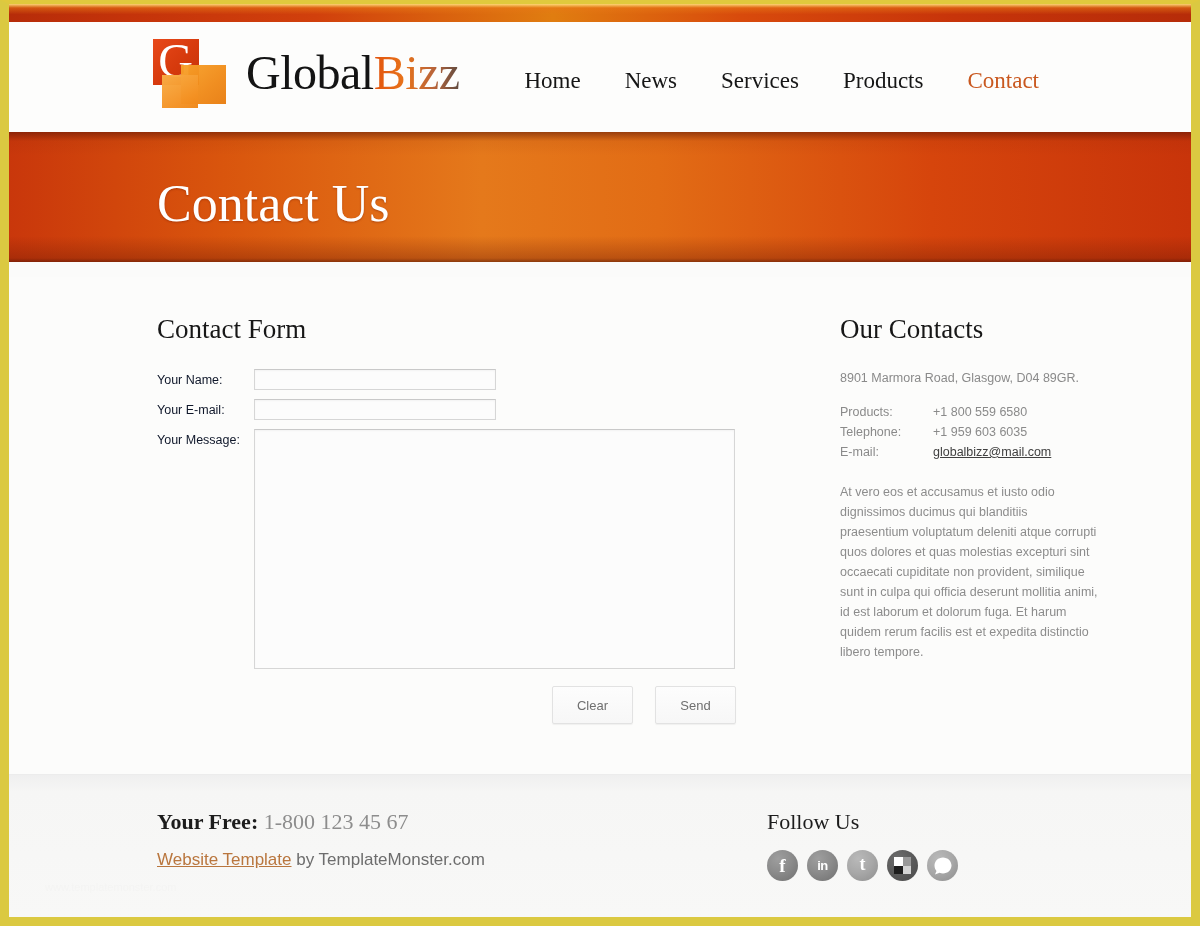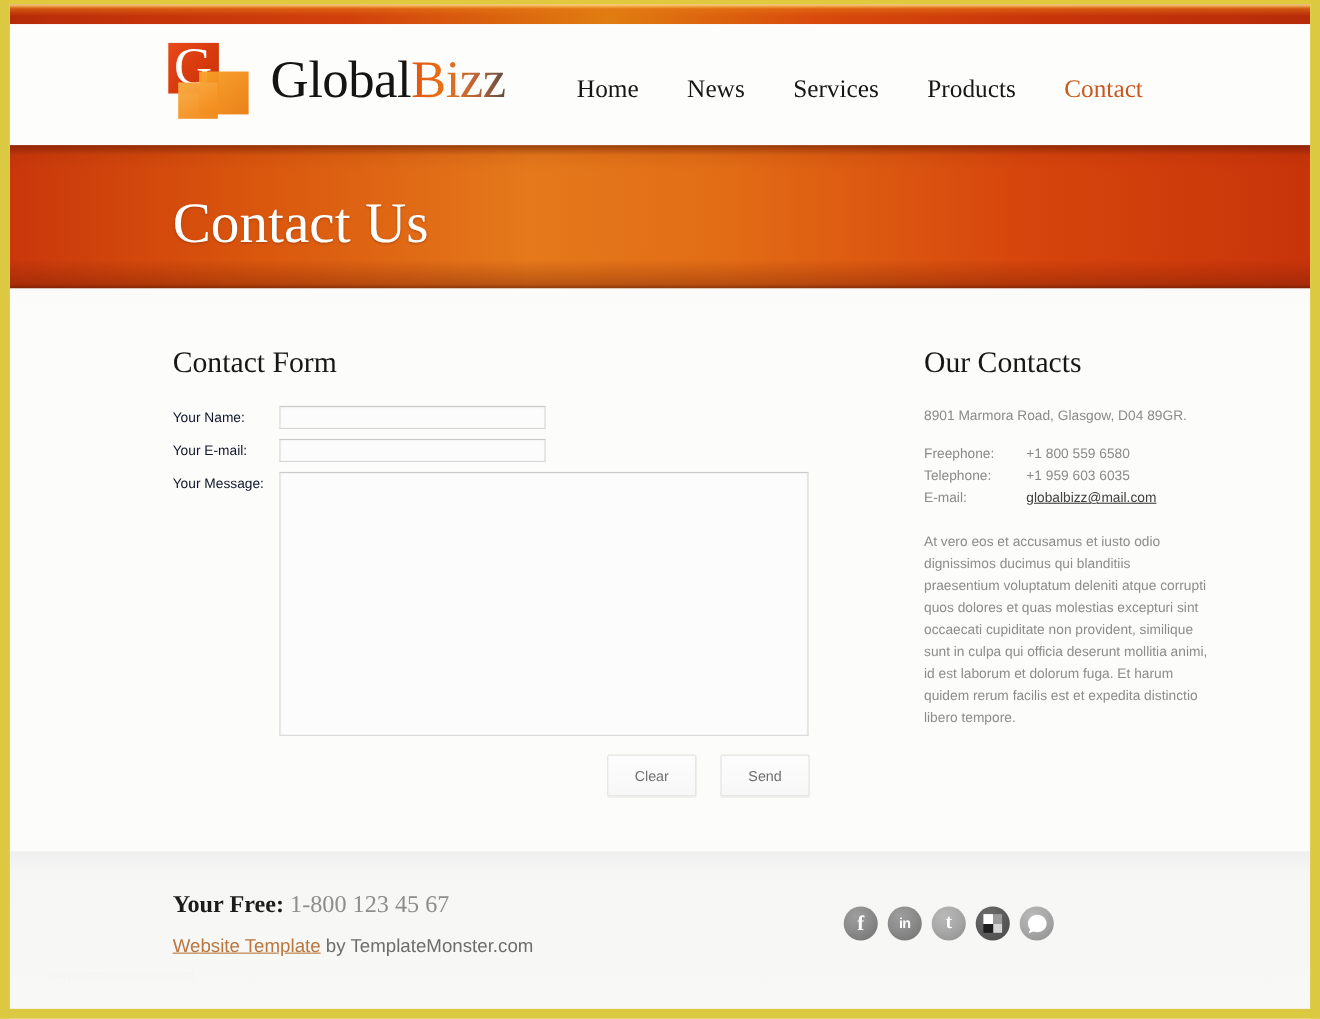--- a/index.html
+++ b/index.html
@@ -434,21 +434,21 @@
         </div>
       </div>
     </div>
 
     <div class="side-col">
       <h2 class="sec-title">Our Contacts</h2>
       <div class="side-address">8901 Marmora Road, Glasgow, D04 89GR.</div>
 
       <div class="phone-list">
         <div class="phone-row">
-          <span class="phone-key">Freephone:</span>
+          <span class="phone-key">Products:</span>
           <span class="phone-val">+1 800 559 6580</span>
         </div>
         <div class="phone-row">
           <span class="phone-key">Telephone:</span>
           <span class="phone-val">+1 959 603 6035</span>
         </div>
         <div class="phone-row">
           <span class="phone-key">E-mail:</span>
           <a class="mail-link" href="#">globalbizz@mail.com</a>
         </div>
@@ -466,20 +466,21 @@
         <span class="toll-num">1-800 123 45 67</span>
       </div>
       <div class="credit">
         <a href="#">Website Template</a><span> by TemplateMonster.com</span>
       </div>
     </div>
 
     <div class="watermark">www.templatemonster.com</div>
 
     <div class="foot-right">
+      <div class="follow-title">Follow Us</div>
       <div class="social-row">
 
         <span class="social">
           <span class="gl-fb">f</span>
         </span>
 
         <span class="social">
           <span class="gl-in">in</span>
         </span>
 

